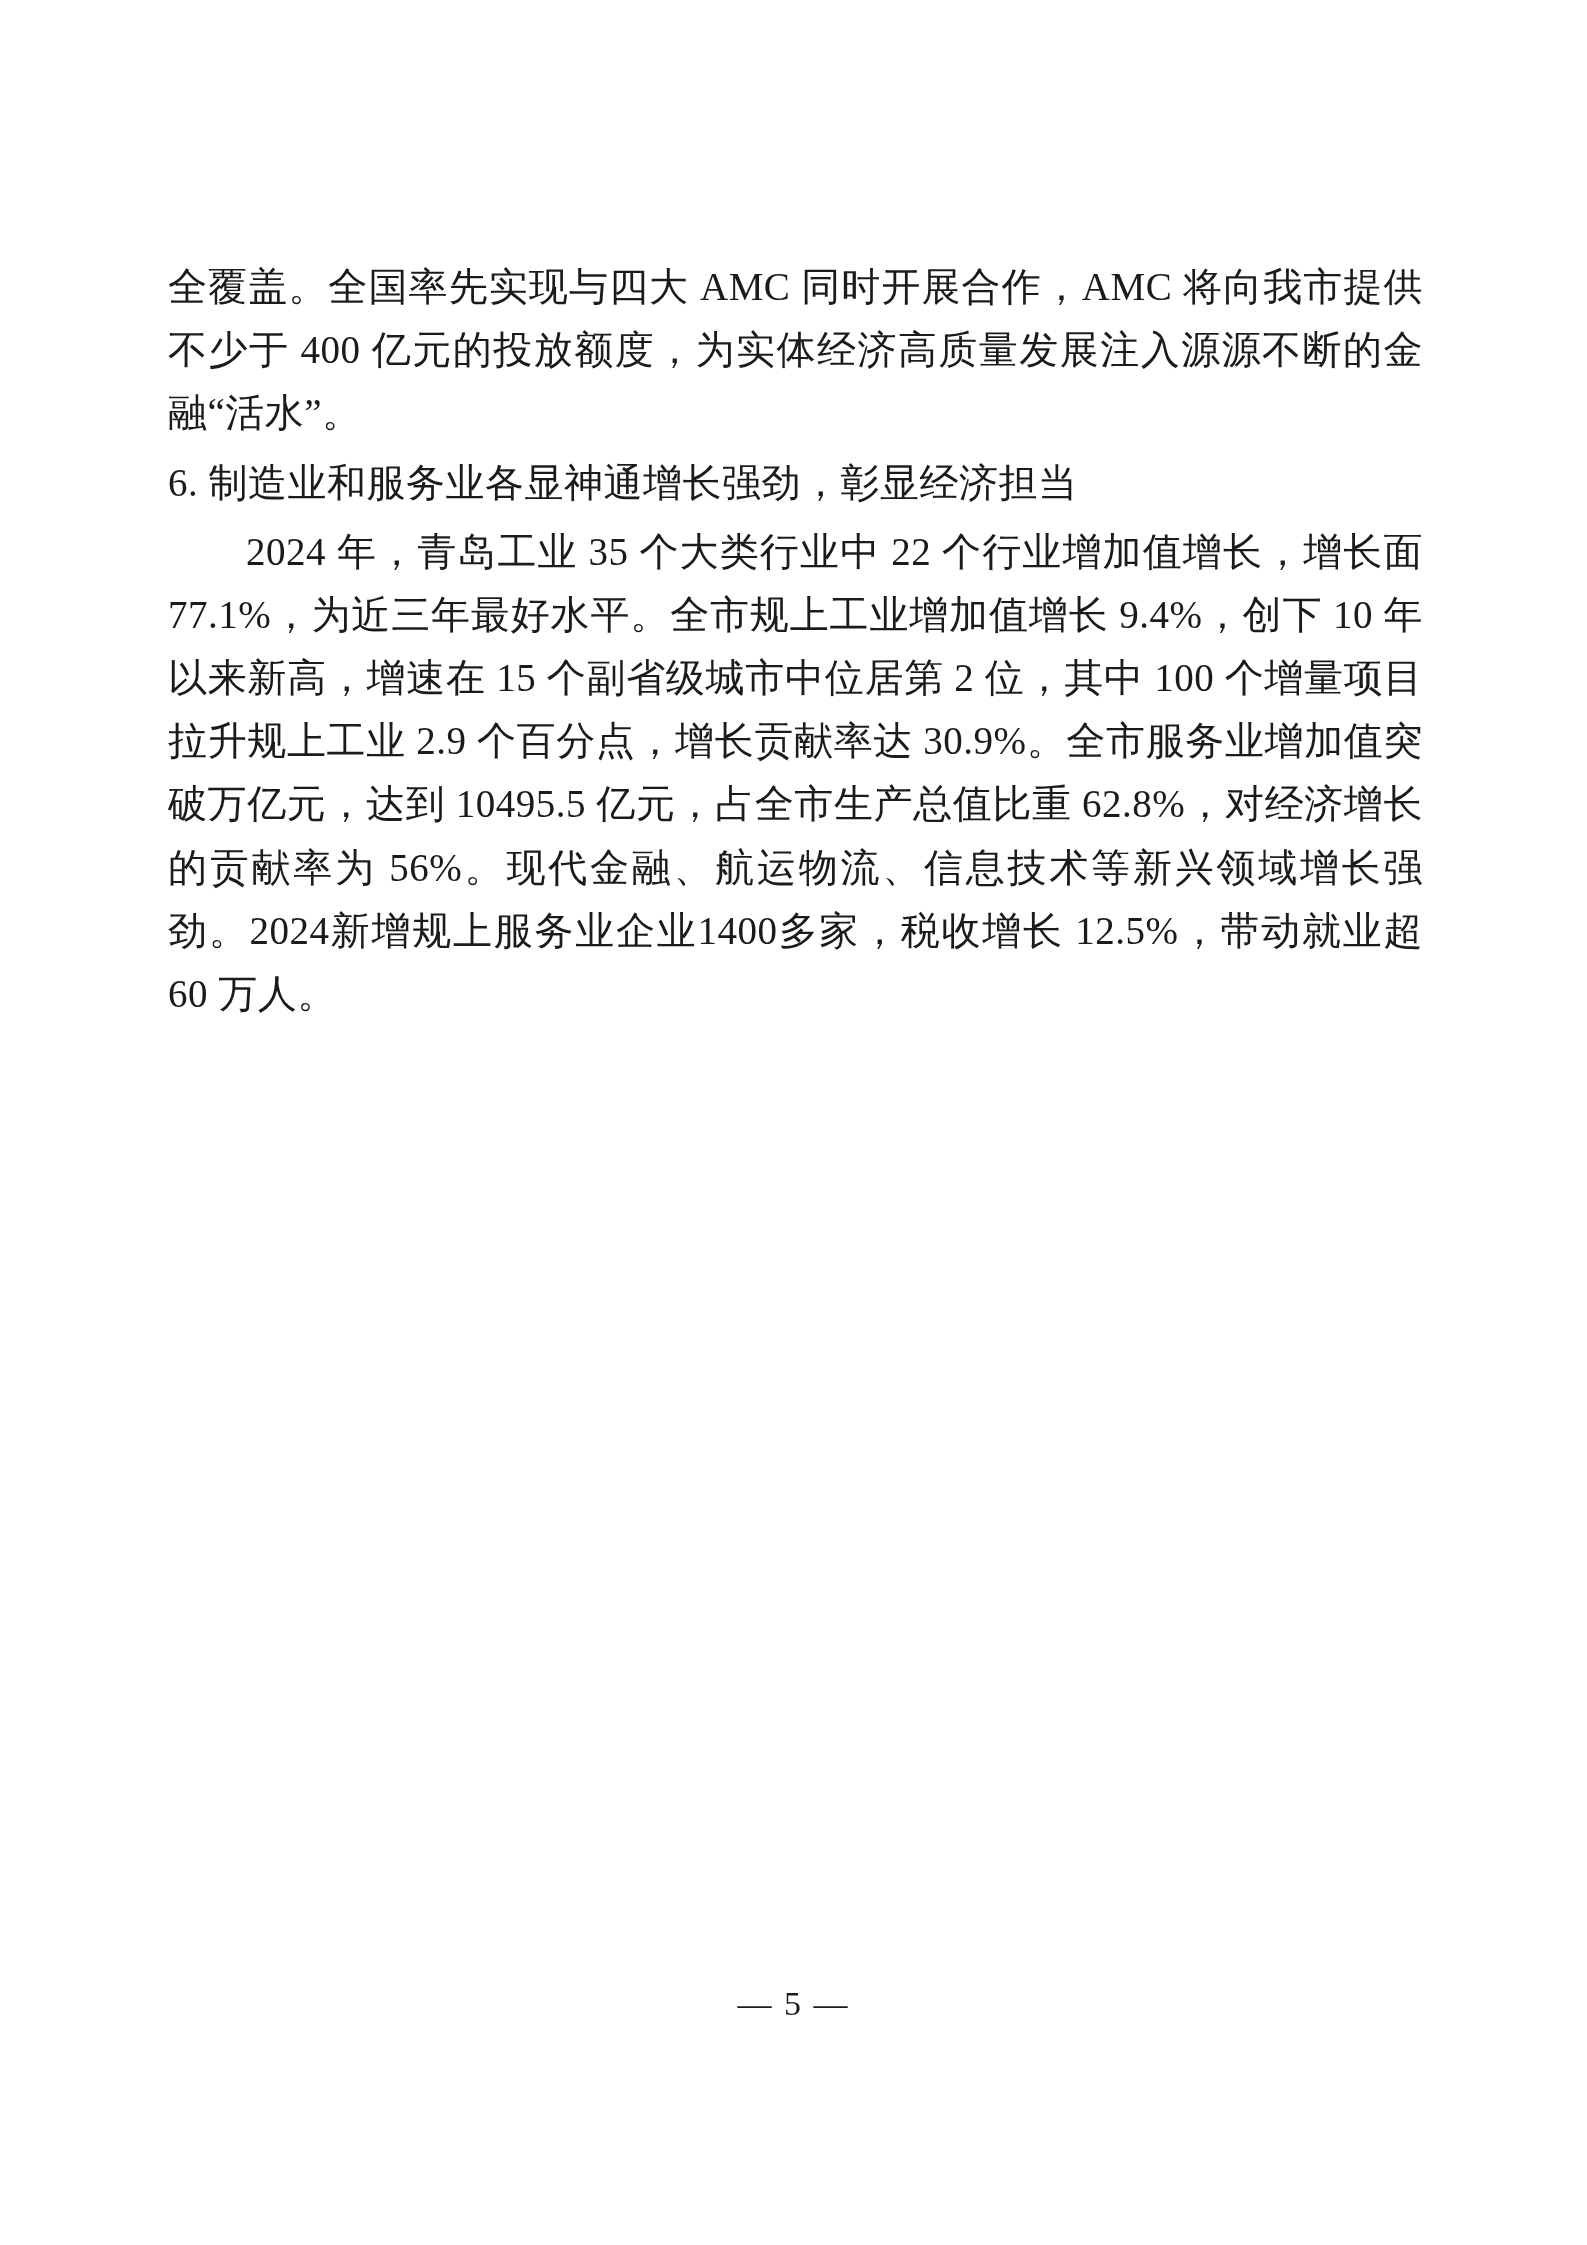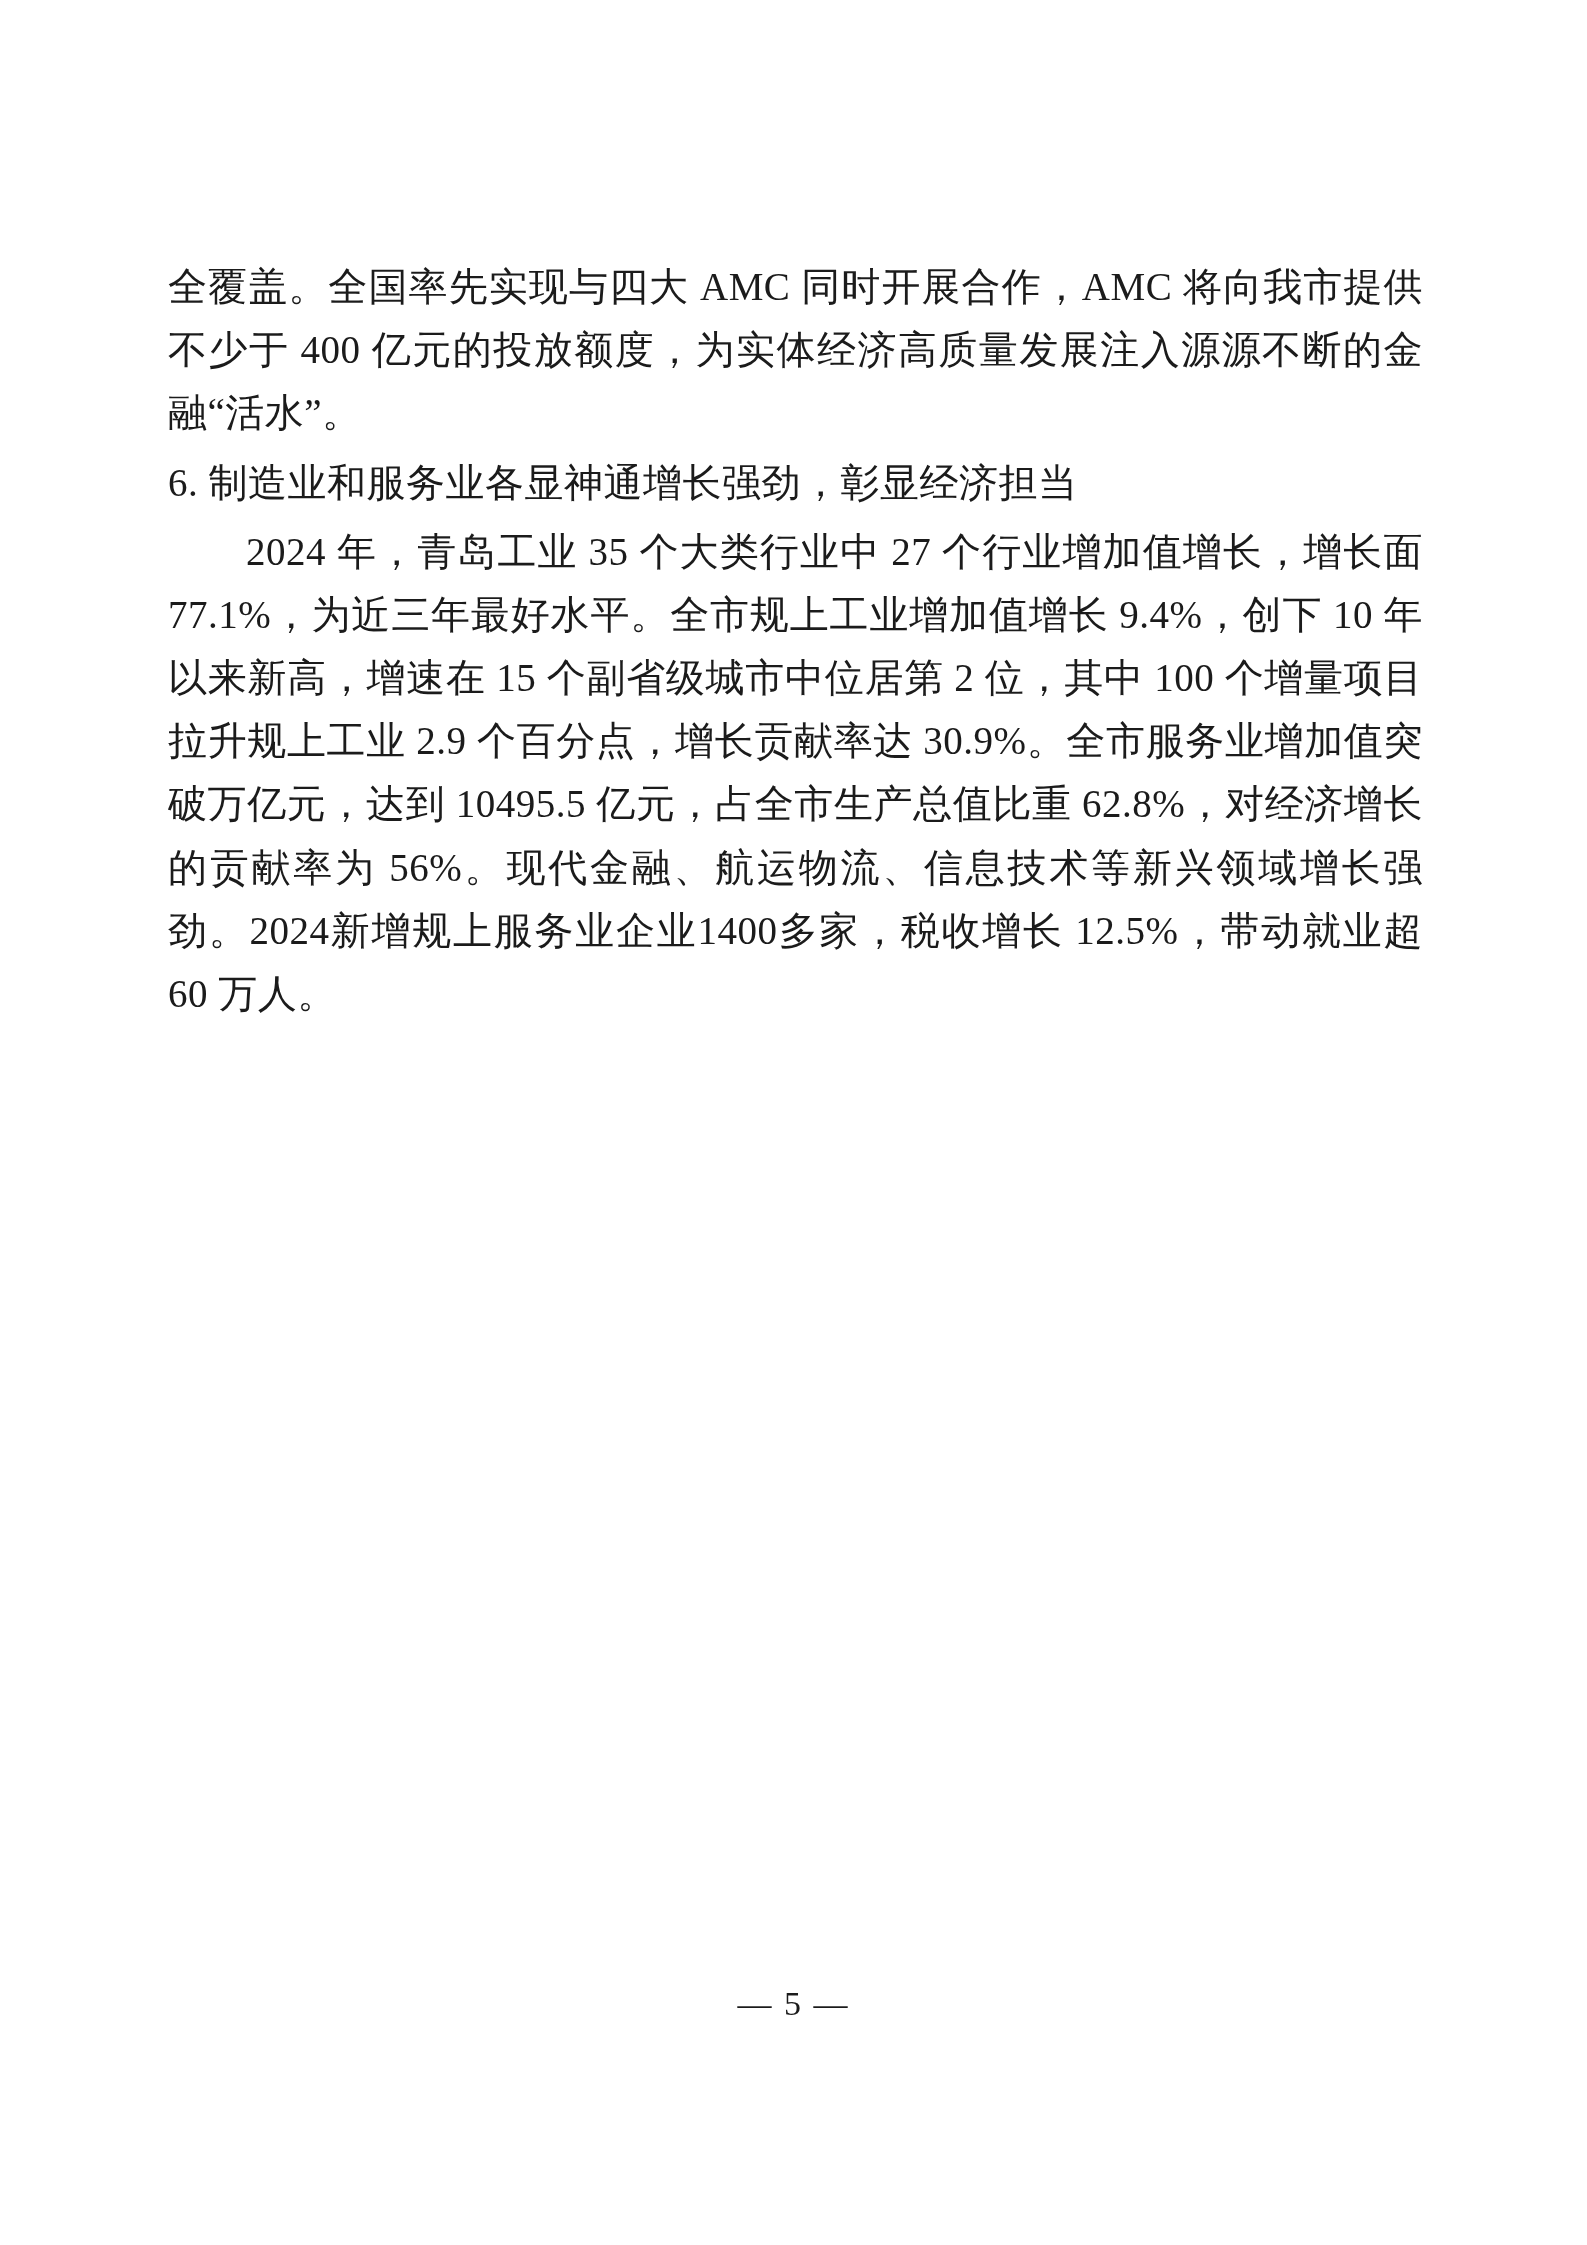--- a/index.html
+++ b/index.html
@@ -64,20 +64,20 @@
 
 <div class="page">
 
   <div class="content">
 
     <p class="para">全覆盖。全国率先实现与四大 AMC 同时开展合作，AMC 将向我市提供不少于 400 亿元的投放额度，为实体经济高质量发展注入源源不断的金融“活水”。</p>
 
     <h2 class="heading">6. 制造业和服务业各显神通增长强劲，彰显经济担当</h2>
 
     <div class="body-block">
-      <p class="para para-indent">2024 年，青岛工业 35 个大类行业中 27 个行业增加值增长，增长面 77.1%，为近三年最好水平。全市规上工业增加值增长 9.4%，创下 10 年以来新高，增速在 15 个副省级城市中位居第 2 位，其中 100 个增量项目拉升规上工业 2.9 个百分点，增长贡献率达 30.9%。全市服务业增加值突破万亿元，达到 10495.5 亿元，占全市生产总值比重 62.8%，对经济增长的贡献率为 56%。现代金融、航运物流、信息技术等新兴领域增长强劲。2024新增规上服务业企业1400多家，税收增长 12.5%，带动就业超 60 万人。</p>
+      <p class="para para-indent">2024 年，青岛工业 35 个大类行业中 22 个行业增加值增长，增长面 77.1%，为近三年最好水平。全市规上工业增加值增长 9.4%，创下 10 年以来新高，增速在 15 个副省级城市中位居第 2 位，其中 100 个增量项目拉升规上工业 2.9 个百分点，增长贡献率达 30.9%。全市服务业增加值突破万亿元，达到 10495.5 亿元，占全市生产总值比重 62.8%，对经济增长的贡献率为 56%。现代金融、航运物流、信息技术等新兴领域增长强劲。2024新增规上服务业企业1400多家，税收增长 12.5%，带动就业超 60 万人。</p>
     </div>
 
   </div>
 
   <div class="footer">— 5 —</div>
 
 </div>
 
 </body></html>

